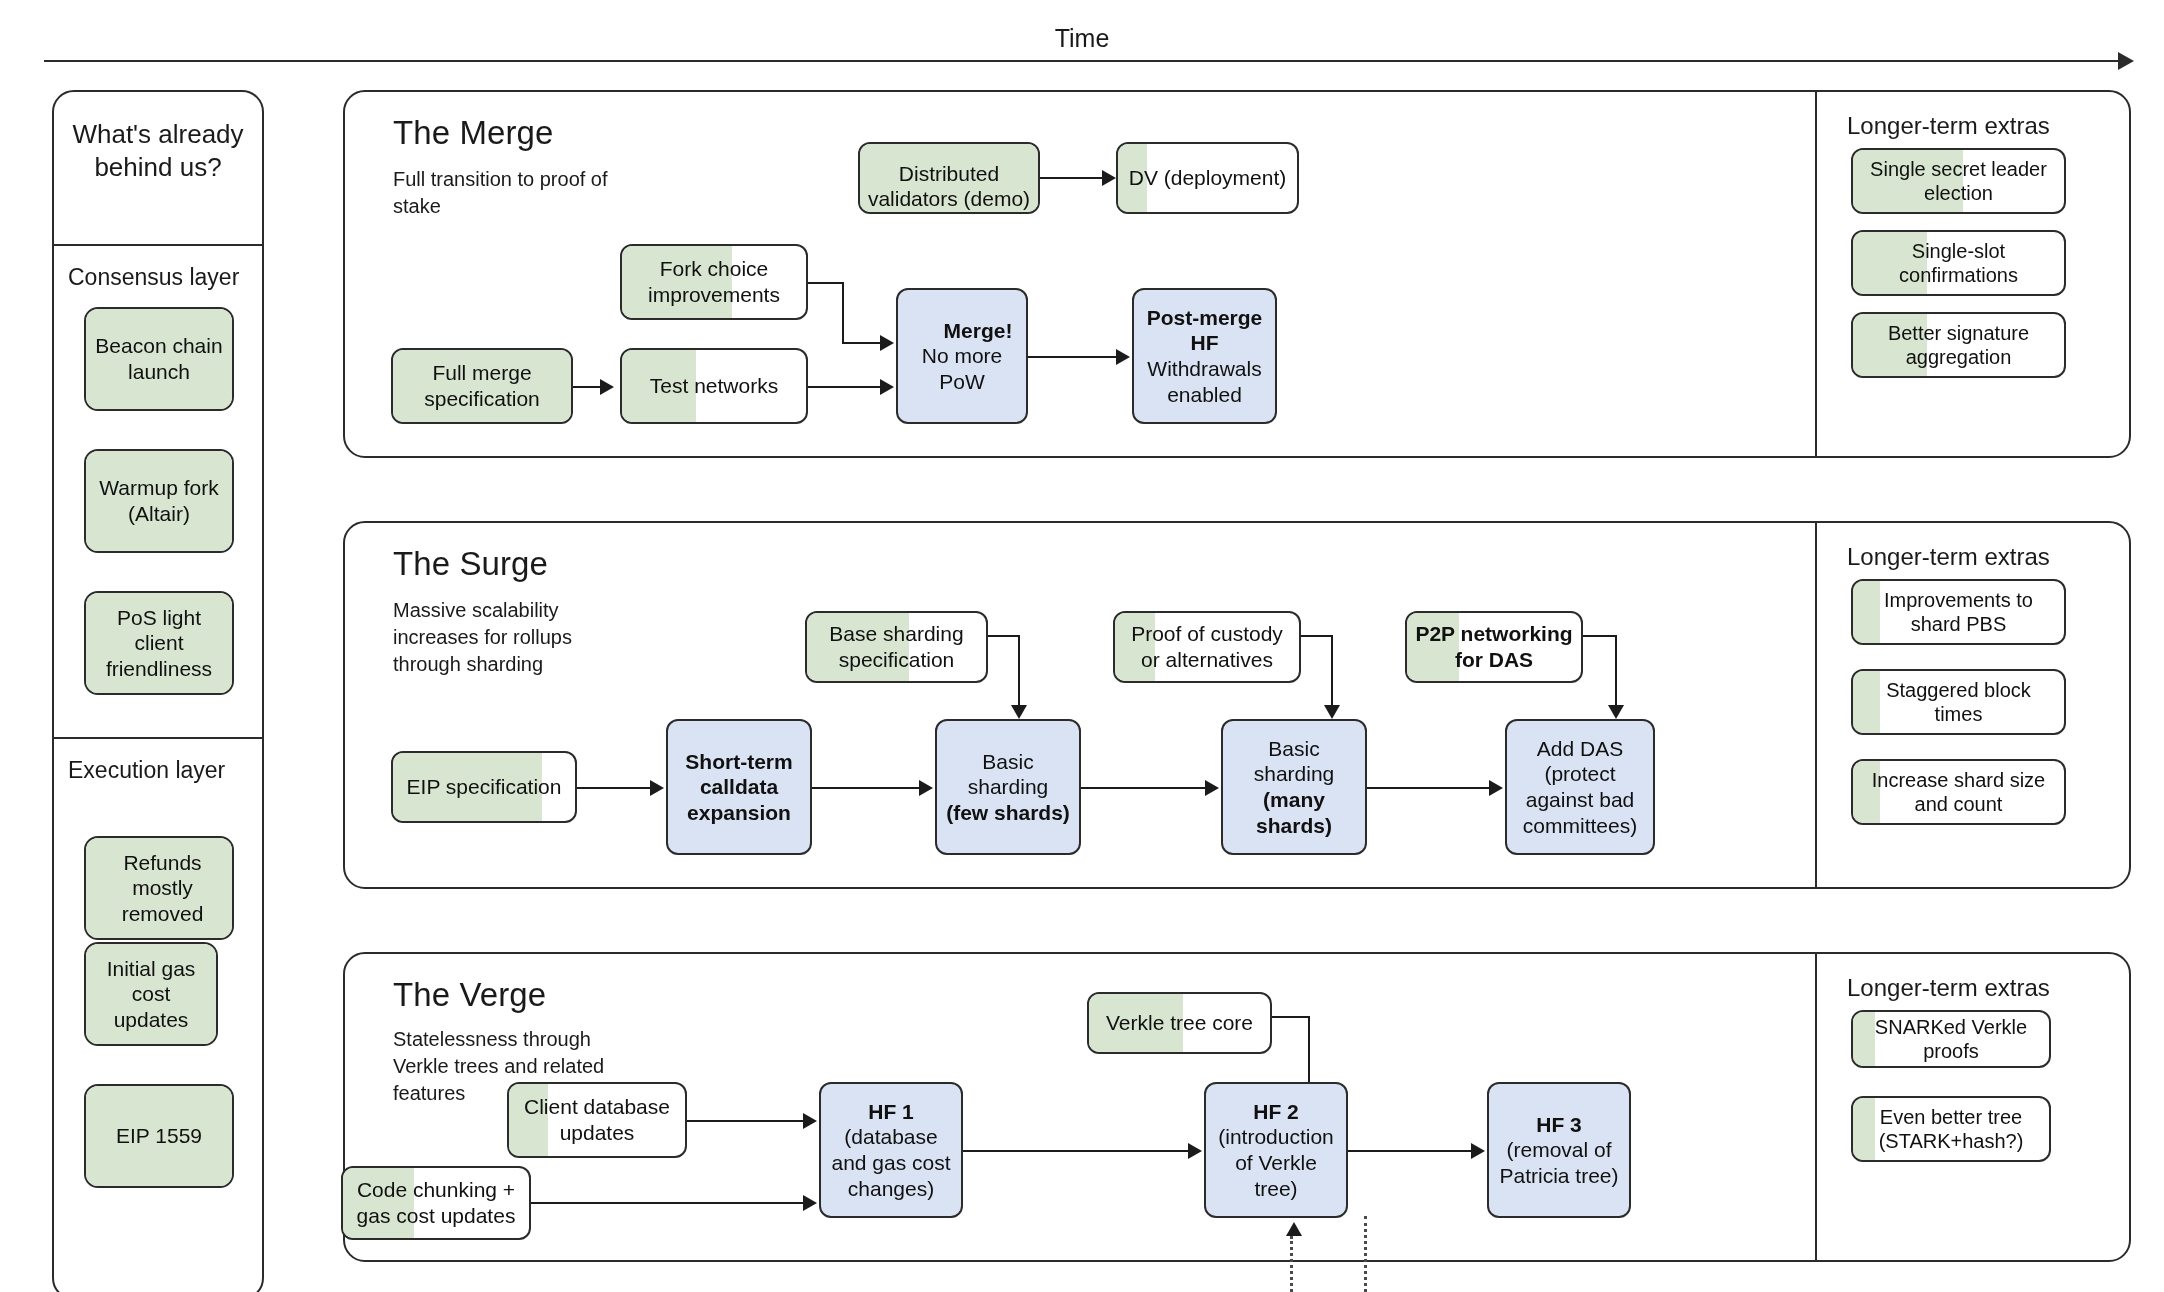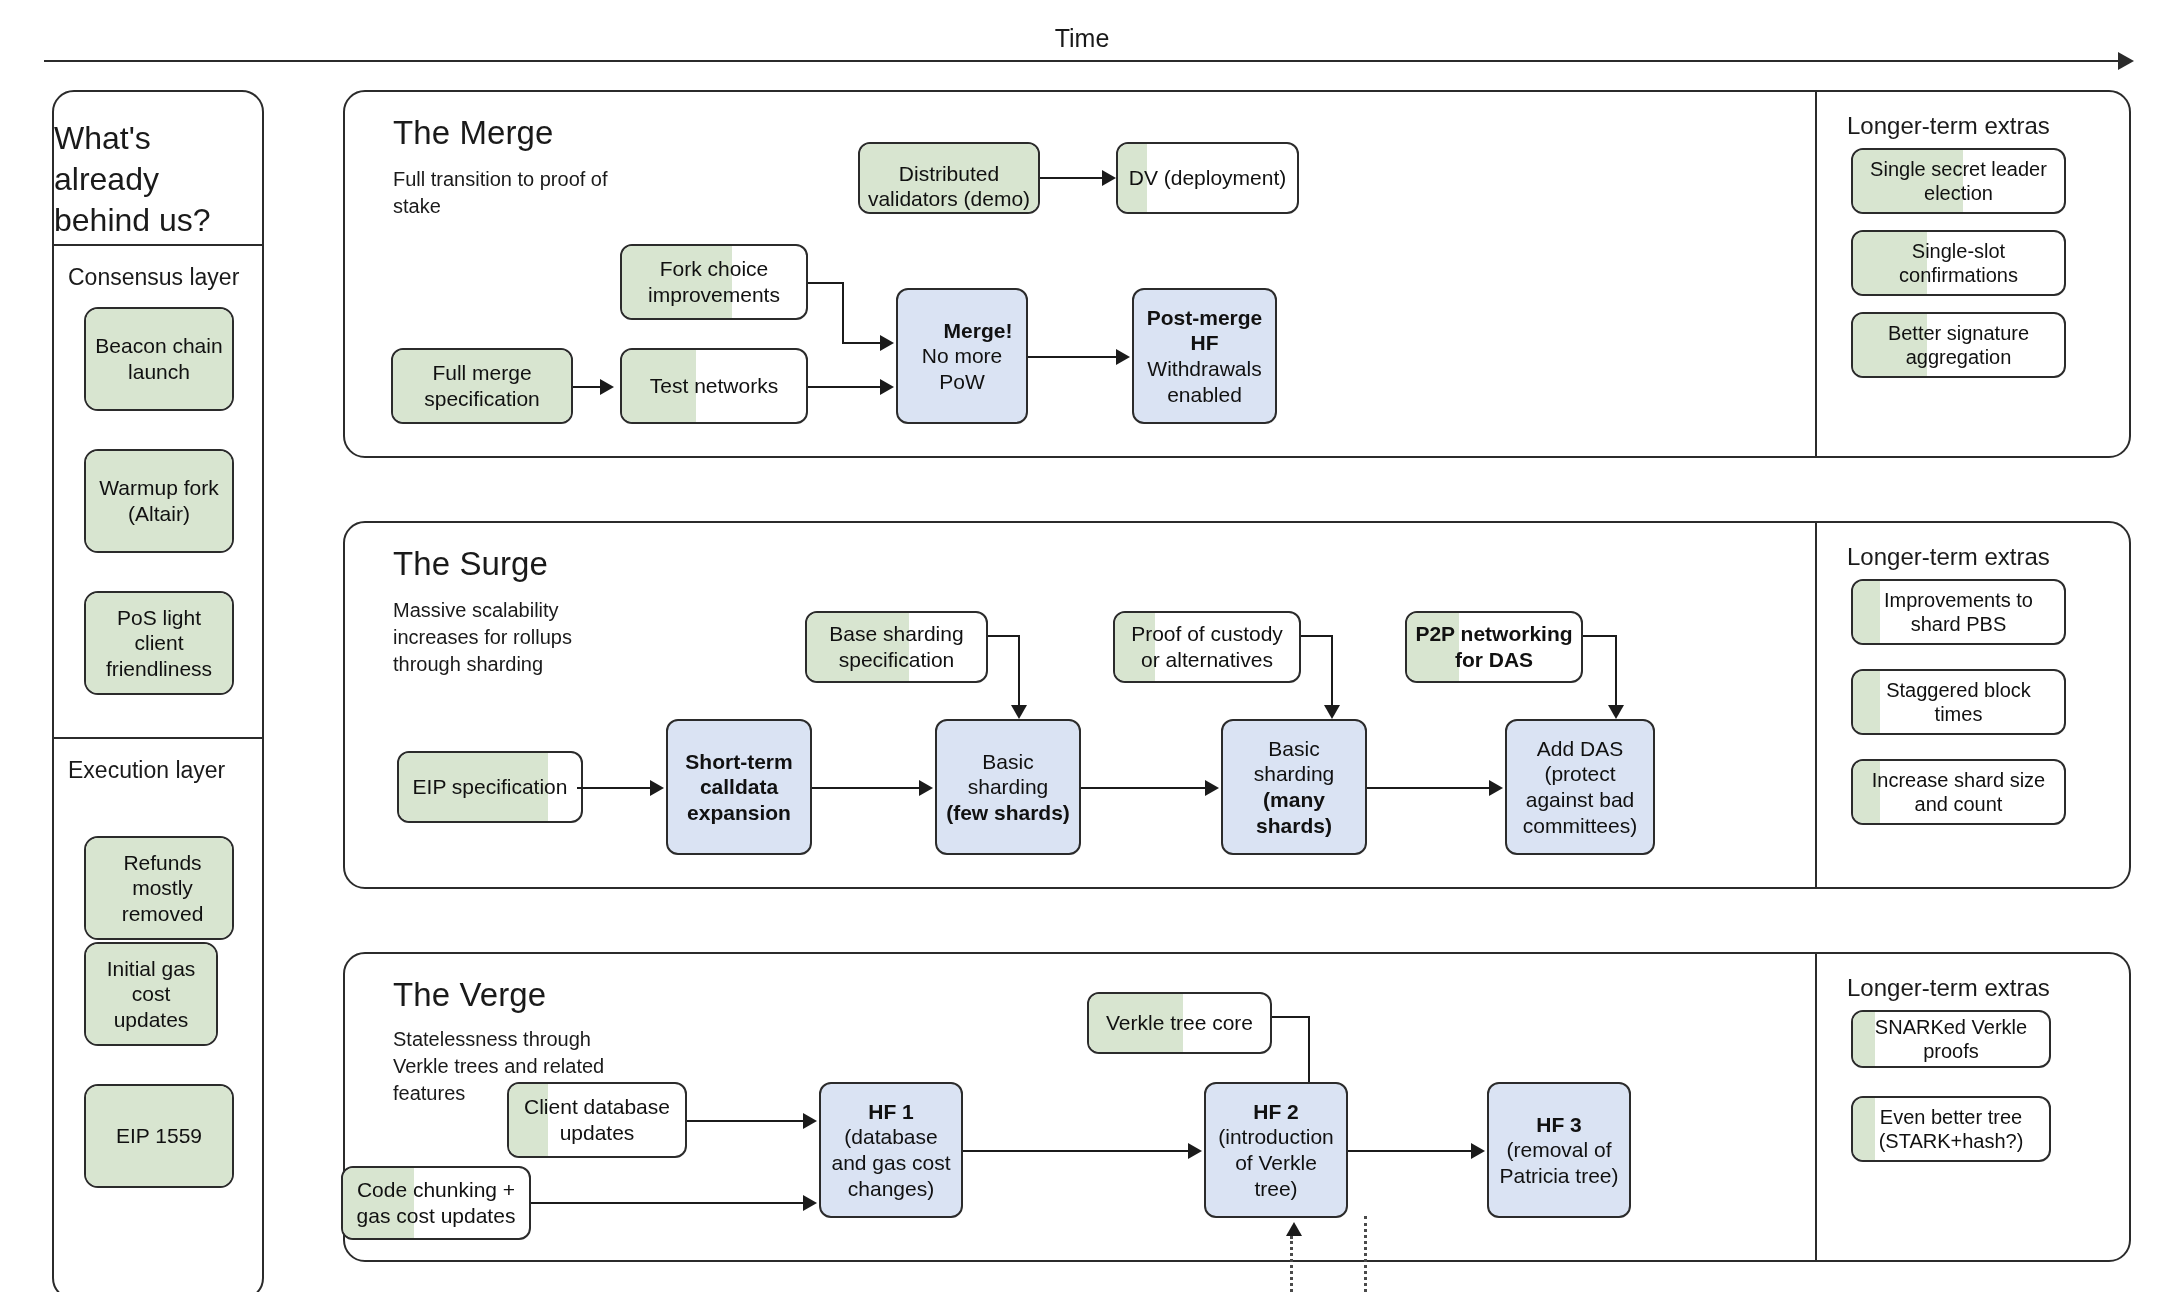--- a/index.html
+++ b/index.html
@@ -29,21 +29,21 @@
   .panel{
     border:2px solid #2b2b2b;border-radius:22px;background:#fff;
     box-sizing:border-box;
   }
   .divider-h{background:#2b2b2b;height:2px;}
   .divider-v{background:#2b2b2b;width:2px;}
 
   
   #left-rail{left:52px;top:90px;width:212px;height:1210px;}
   .rail-title{
-    font-size:32px;line-height:1.28;color:#1a1a1a;
+    text-align:center;font-size:26px;line-height:1.28;color:#1a1a1a;
   }
   .rail-section-label{font-size:23px;color:#1a1a1a;padding-left:14px;}
 
   
   .phase{ }
   .phase-title{font-size:33px;color:#1a1a1a;letter-spacing:.1px;}
   .phase-sub{font-size:20px;line-height:1.35;color:#1a1a1a;}
   .extras-title{font-size:24px;color:#1a1a1a;}
 
   
@@ -225,21 +225,21 @@
   <div class="arrow-d" style="left:979px;top:182px;"></div>
 
   <div class="node" style="left:1060px;top:88px;width:178px;height:72px;font-weight:bold;">
     <div class="fill" style="width:30%"></div>
     <div class="lbl">P2P networking for DAS</div>
   </div>
   <div class="edge h" style="left:1238px;top:112px;width:32px;"></div>
   <div class="edge v" style="left:1270px;top:112px;height:74px;"></div>
   <div class="arrow-d" style="left:1263px;top:182px;"></div>
 
-  <div class="node" style="left:52px;top:228px;width:186px;height:72px;">
+  <div class="node" style="left:46px;top:228px;width:186px;height:72px;">
     <div class="fill" style="width:82%"></div>
     <div class="lbl">EIP specification</div>
   </div>
   <div class="edge h" style="left:232px;top:264px;width:79px;"></div>
   <div class="arrow-r" style="left:305px;top:257px;"></div>
 
   <div class="node blue" style="left:321px;top:196px;width:146px;height:136px;">
     <div class="lbl" style="font-weight:bold;">Short-term calldata expansion</div>
   </div>
   <div class="edge h" style="left:467px;top:264px;width:113px;"></div>

